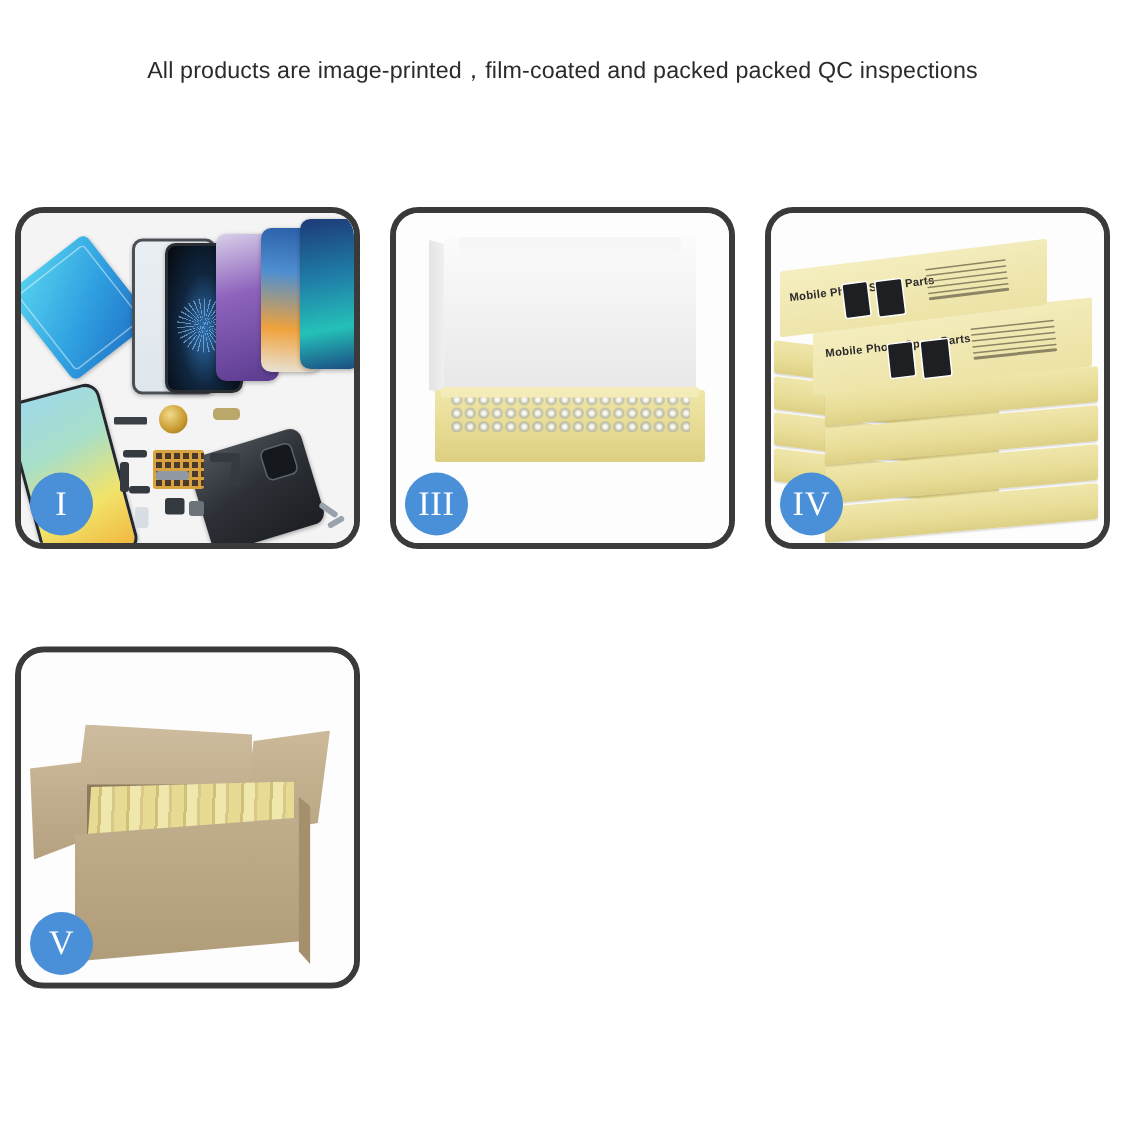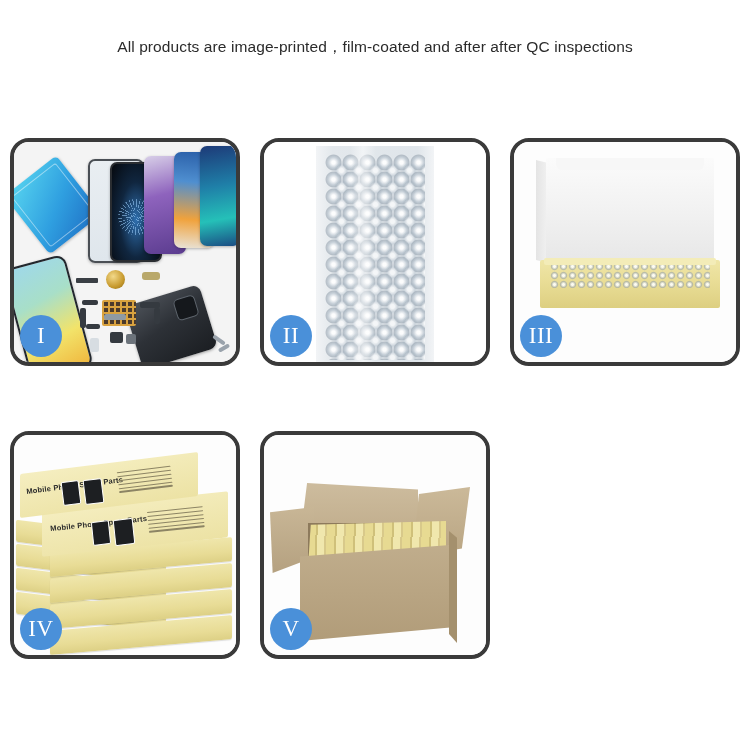--- a/index.html
+++ b/index.html
@@ -329,21 +329,21 @@
   .sc-tape2 {
     position:absolute; left:42px; top:178px; width:22px; height:18px;
     background: rgba(150,133,103,.45);
     transform: skewY(22deg);
   }
 </style>
 </head>
 <body>
 
 <div class="header">
-  <p class="subtitle">All products are image-printed，film-coated and after after QC inspections</p>
+  <p class="subtitle">All products are image-printed，film-coated and packed packed QC inspections</p>
 </div>
 
 <div class="grid">
 
   <div class="panel">
     <div class="stage">
       <div class="p1-bg"></div>
 
       <div class="phone ph-a"></div>
       <div class="phone ph-b"></div>
@@ -367,31 +367,20 @@
       <div class="flex-cable" style="left:96px;top:190px;width:13px;height:11px;border-radius:2px;"></div>
       <div class="flex-cable" style="left:112px;top:192px;width:10px;height:10px;border-radius:2px;background:#6c737b;"></div>
       <div class="flex-cable" style="left:76px;top:196px;width:9px;height:14px;border-radius:2px;background:#d7dde2;"></div>
       <div class="flex-cable" style="left:90px;top:172px;width:22px;height:6px;background:#8f9aa4;"></div>
       <div class="flex-cable" style="left:198px;top:196px;width:14px;height:4px;transform:rotate(35deg);background:#9aa3ac;"></div>
       <div class="flex-cable" style="left:204px;top:204px;width:12px;height:4px;transform:rotate(-30deg);background:#9aa3ac;"></div>
     </div>
     <div class="badge">I</div>
   </div>
 
-  <div class="panel">
-    <div class="stage">
-      <div class="p2-bg"></div>
-      <div class="bubblewrap">
-        <div class="bubbles"></div>
-        <div class="bubbles2"></div>
-        <div class="bw-sheen"></div>
-      </div>
-    </div>
-    <div class="badge">II</div>
-  </div>
 
   <div class="panel">
     <div class="stage">
       <div class="p3-bg"></div>
       <div class="lid-flap-l"></div>
       <div class="lid-flap-r"></div>
       <div class="lid-back"></div>
       <div class="tray"></div>
       <div class="tray-inner"></div>
       <div class="tray-lip"></div>

